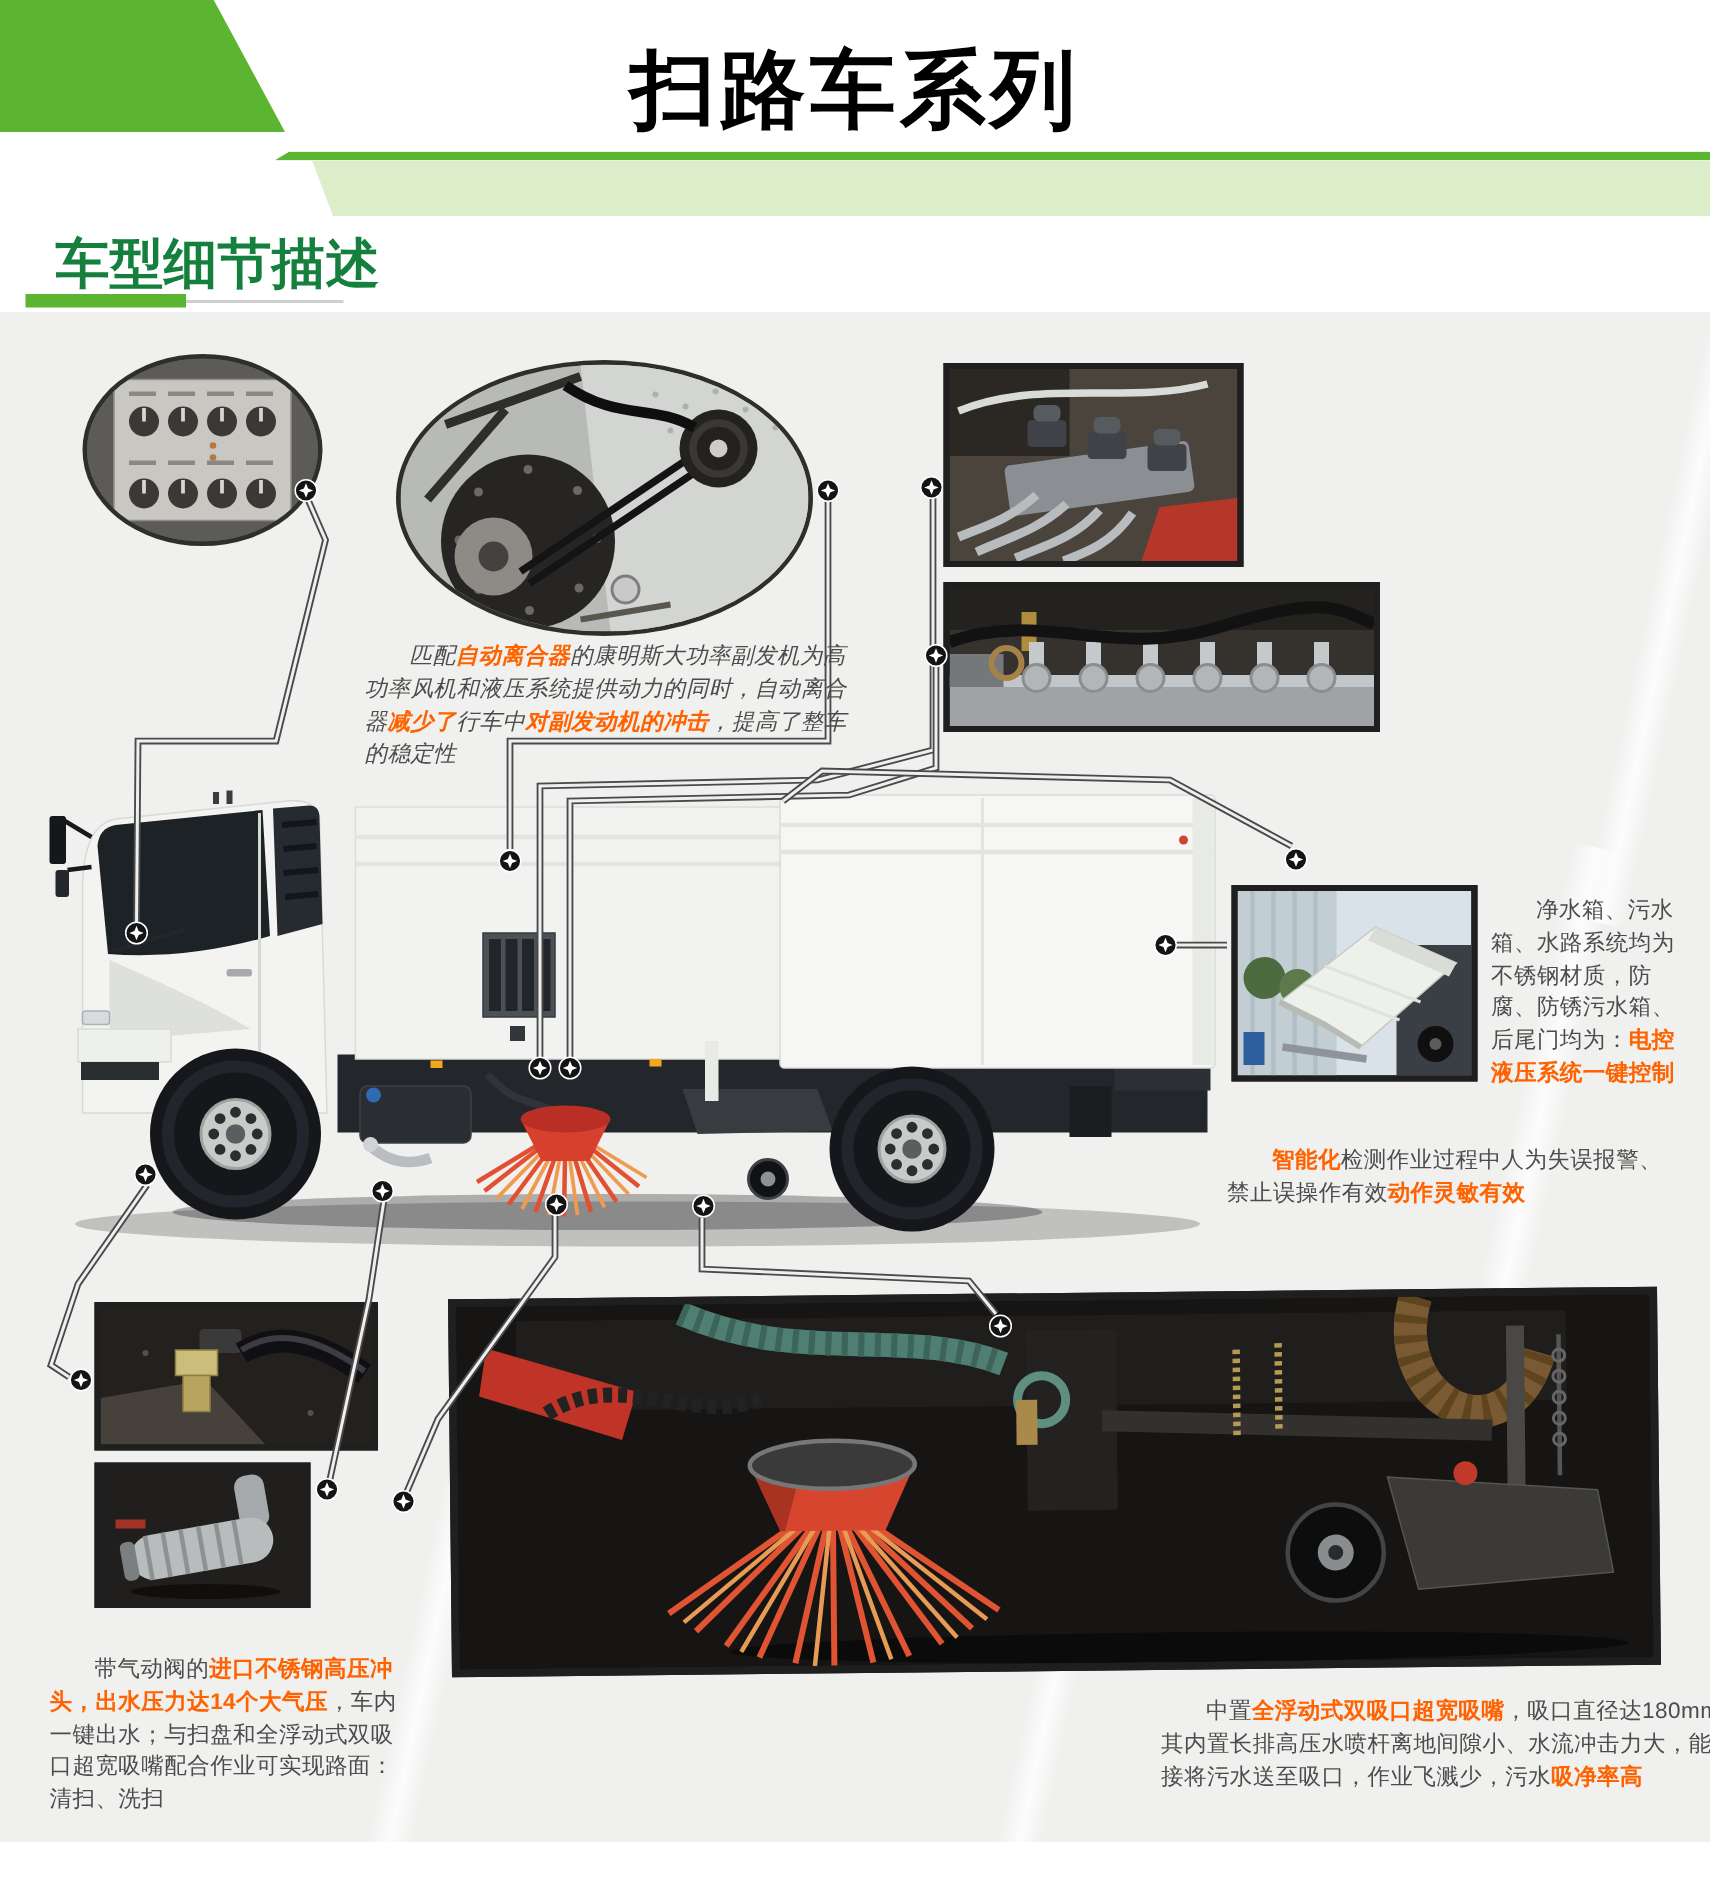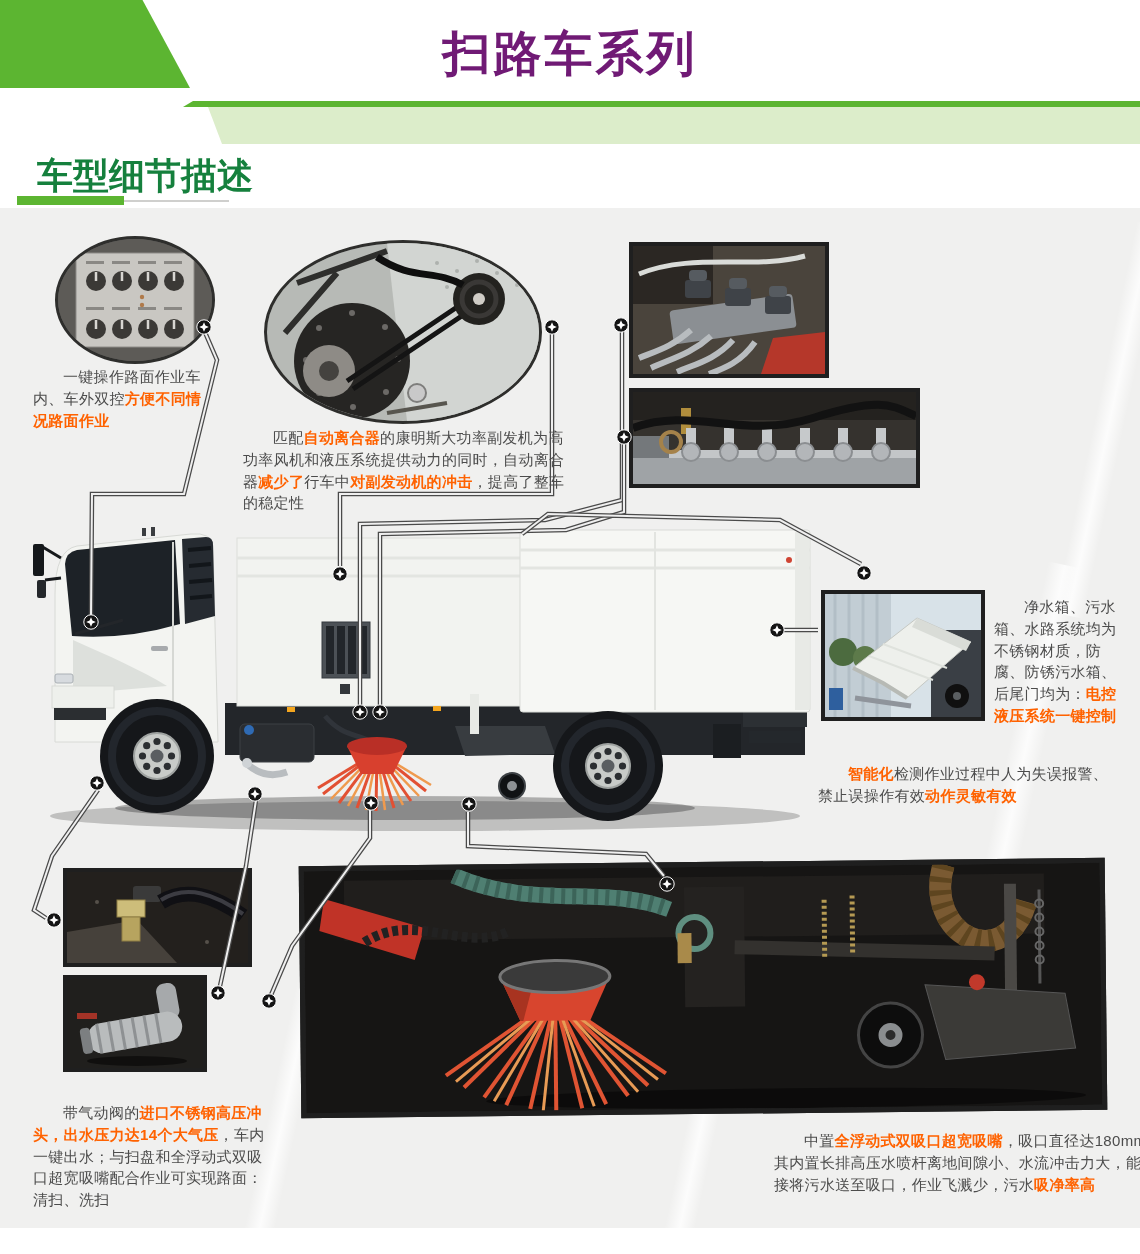--- a/index.html
+++ b/index.html
@@ -7,22 +7,22 @@
         font-family:"Liberation Sans","DejaVu Sans",sans-serif;}
   
   .graybg{position:absolute;left:0;top:208px;width:1140px;height:1020px;background:#f0f0ef;z-index:0;}
   .streak{position:absolute;z-index:1;background:linear-gradient(90deg,rgba(255,255,255,0),rgba(255,255,255,.8),rgba(255,255,255,0));transform:rotate(12deg);}
   .green-poly{position:absolute;left:0;top:0;width:190px;height:88px;background:#5cb531;
         clip-path:polygon(0 0,75% 0,100% 100%,0 100%);z-index:2;}
   .green-line{position:absolute;left:183px;top:101px;right:0;height:6px;background:#5cb531;
         clip-path:polygon(10px 0,100% 0,100% 100%,0 100%);z-index:2;}
   .pale-band{position:absolute;left:0;top:107px;right:0;height:37px;background:#dcedca;
         clip-path:polygon(208px 0,100% 0,100% 100%,222px 100%);z-index:1;}
-  .page-title{position:absolute;left:0;right:0;top:22px;text-align:center;font-size:48px;
-        font-weight:900;color:#701a75;letter-spacing:3px;z-index:3;}
+  .page-title{position:absolute;left:0;right:0;top:22px;text-align:center;font-size:57px;
+        font-weight:900;color:#000000;letter-spacing:3px;z-index:3;}
   .section-title{position:absolute;left:37px;top:152px;font-size:36px;font-weight:900;color:#15803d;z-index:3;}
   .sec-grayline{position:absolute;left:17px;top:200px;width:212px;height:2px;background:#cfcfcd;z-index:3;}
   .sec-greenbar{position:absolute;left:17px;top:196px;width:107px;height:9px;background:#5cb531;z-index:4;}
   
   .cap{position:absolute;font-size:15px;line-height:1.45;color:#4c4c4c;text-indent:2em;
        letter-spacing:.3px;z-index:7;}
   .so{color:#ff6200;font-weight:700;}
   
   .ph{position:absolute;border:4px solid #1f1f1f;box-sizing:border-box;overflow:hidden;background:#222;z-index:3;}
   .oval{position:absolute;border-radius:50%;overflow:hidden;border:3px solid #2e2e2c;box-sizing:border-box;z-index:3;background:#555;}
@@ -461,23 +461,22 @@
         <use href="#mk" x="469" y="804"></use>
       <use href="#mk" x="777" y="630"></use>
         <use href="#mk" x="864" y="573"></use>
         <use href="#mk" x="54" y="920"></use>
         <use href="#mk" x="218" y="993"></use>
       <use href="#mk" x="269" y="1001"></use>
         <use href="#mk" x="667" y="884"></use>
     </g>
   </svg>
 
-  <div class="cap" style="left:33px;top:366px;width:172px;"><span class="sd">一键操作路面作业车内、车外双控</span><span class="so">方便不同情况路面作业</span></div>
-
-  <div class="cap" style="left:243px;top:427px;width:330px;"><span class="sd">匹配</span><span class="so">自动离合器</span><span class="sd">的康明斯大功率副发机为高功率风机和液压系统提供动力的同时，自动离合器</span><span class="so">减少了</span><span class="sd">行车中</span><span class="so">对副发动机的冲击</span><span class="sd">，提高了整车的稳定性</span></div>
+
+  <div class="cap" style="left:243px;top:427px;width:330px;font-style:italic;"><span class="sd">匹配</span><span class="so">自动离合器</span><span class="sd">的康明斯大功率副发机为高功率风机和液压系统提供动力的同时，自动离合器</span><span class="so">减少了</span><span class="sd">行车中</span><span class="so">对副发动机的冲击</span><span class="sd">，提高了整车的稳定性</span></div>
 
 
 
   <div class="cap" style="left:994px;top:597px;width:133px;font-family:Liberation Serif, serif;"><span class="sd">净水箱、污水箱、水路系统均为不锈钢材质，防腐、防锈污水箱、后尾门均为：</span><span class="so">电控液压系统一键控制</span></div>
 
   <div class="cap" style="left:818px;top:763px;width:298px;"><span class="so">智能化</span><span class="sd">检测作业过程中人为失误报警、禁止误操作有效</span><span class="so">动作灵敏有效</span></div>
 
   <div class="cap" style="left:33px;top:1082px;width:238px;margin-top:20px;"><span class="sd">带气动阀的</span><span class="so">进口不锈钢高压冲头，出水压力达14个大气压</span><span class="sd">，车内一键出水；与扫盘和全浮动式双吸口超宽吸嘴配合作业可实现路面：清扫、洗扫</span></div>
 
 

